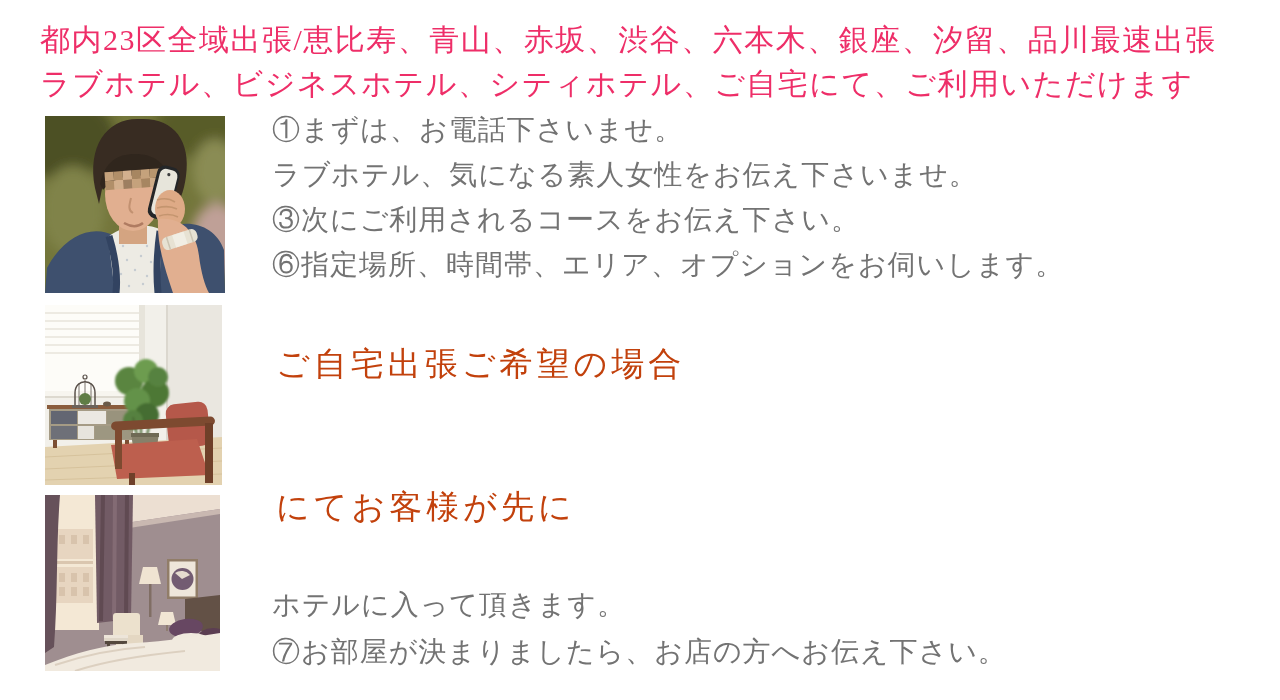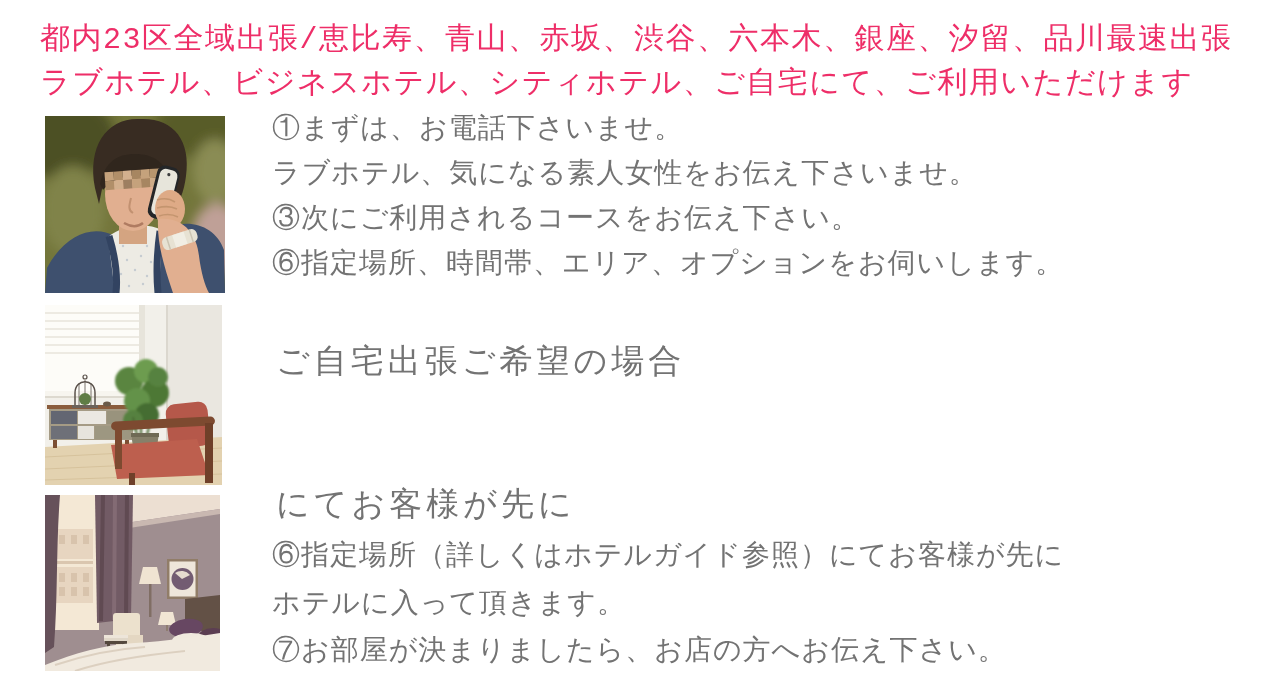--- a/index.html
+++ b/index.html
@@ -1,29 +1,29 @@
 <!DOCTYPE html>
 <html><head>
 <meta charset="utf-8">
 <style>
   html,body { margin:0; padding:0; background:#ffffff; }
   #page {
     position:relative; width:1280px; height:700px; background:#ffffff;
     overflow:hidden;
-    font-family:Liberation Mono, monospace;
+    font-family:Liberation Serif, serif;
   }
   .hdr {
     position:absolute; left:40px; white-space:nowrap;
     color:#ee2e68; font-size:30px; letter-spacing:1.5px; line-height:36px;
   }
   #hdr1 { top:22px; }
   #hdr2 { top:66px; }
   .section-hdr {
     position:absolute; left:276px; white-space:nowrap;
-    color:#737373; font-size:33px; letter-spacing:4px; line-height:40px;
+    color:#c2410c; font-size:33px; letter-spacing:4px; line-height:40px;
   }
   .body-line {
     position:absolute; left:272px; white-space:nowrap;
     color:#737373; font-size:28px; letter-spacing:1px; line-height:34px;
   }
   figure.photo { position:absolute; margin:0; overflow:hidden; }
   figure.photo svg { display:block; width:100%; height:100%; }
   #photo1 { left:45px; top:116px; width:180px; height:177px; }
   #photo2 { left:45px; top:305px; width:177px; height:180px; }
   #photo3 { left:45px; top:495px; width:175px; height:176px; }
@@ -281,17 +281,16 @@
   </figure>
 
   <div class="body-line" style="top:113px">①まずは、お電話下さいませ。</div>
   <div class="body-line" style="top:158px">ラブホテル、気になる素人女性をお伝え下さいませ。</div>
   <div class="body-line" style="top:203px">③次にご利用されるコースをお伝え下さい。</div>
   <div class="body-line" style="top:248px">⑥指定場所、時間帯、エリア、オプションをお伺いします。</div>
 
   <div class="section-hdr" style="top:344px">ご自宅出張ご希望の場合</div>
 
   <div class="section-hdr" style="top:487px">にてお客様が先に</div>
-  <div class="body-line" style="top:540px">⑥指定場所（詳しくはホテルガイド参照）にてお客様が先に</div>
   <div class="body-line" style="top:588px">ホテルに入って頂きます。</div>
   <div class="body-line" style="top:635px">⑦お部屋が決まりましたら、お店の方へお伝え下さい。</div>
 
 </div>
 
 </body></html>

